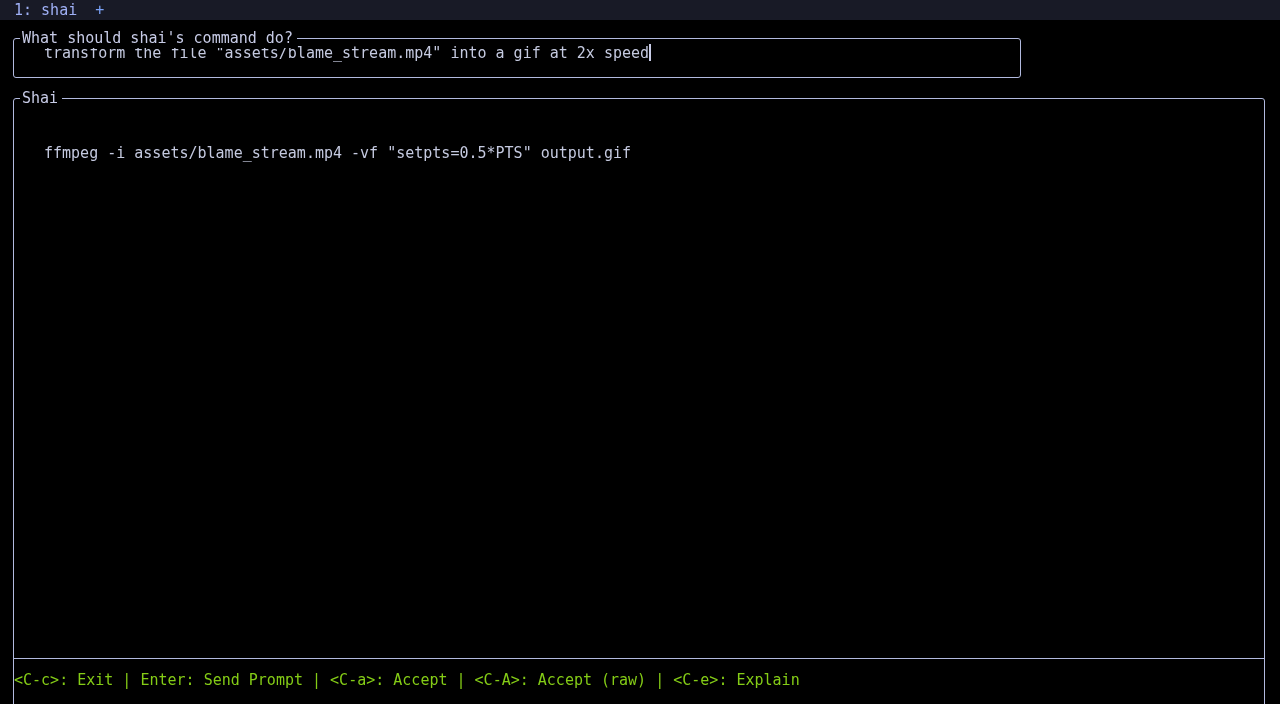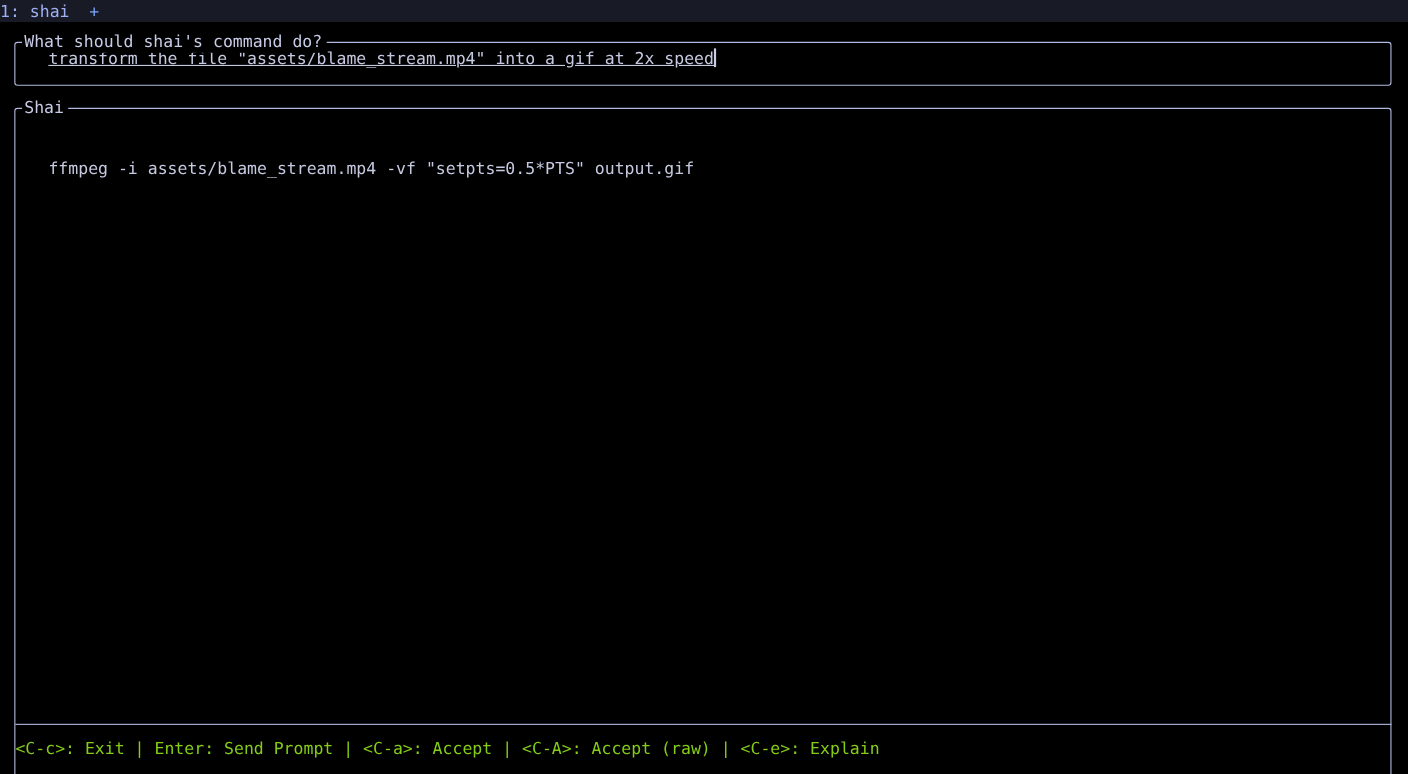--- a/index.html
+++ b/index.html
@@ -21,20 +21,21 @@
   
   .tabbar {
     position: absolute;
     left: 0; top: 0;
     width: 1280px;
     height: 20px;
     background: #181a26;
     display: flex;
     align-items: center;
     box-sizing: border-box;
+    padding-left: 14px;
   }
   .tab {
     color: #9aaaf2;
     font-size: 15px;
     line-height: 20px;
     white-space: pre;
   }
   .tab.active { color: #9fb0f5; }
   .tab-add {
     color: #7aa2f7;
@@ -66,23 +67,22 @@
   .panel-body {
     padding: 4px 0 0 6px;
     white-space: pre;
     color: #c5cae0;
     margin-left: 24px;
   }
 
   #prompt-panel {
     left: 13px;
     top: 38px;
-    width: 1252px;
+    width: 1008px;
     height: 40px;
-    text-decoration: underline;
   }
   #output-panel {
     left: 13px;
     top: 98px;
     width: 1252px;
     height: 621px;
   }
 
   .cmdline {
     white-space: pre;

